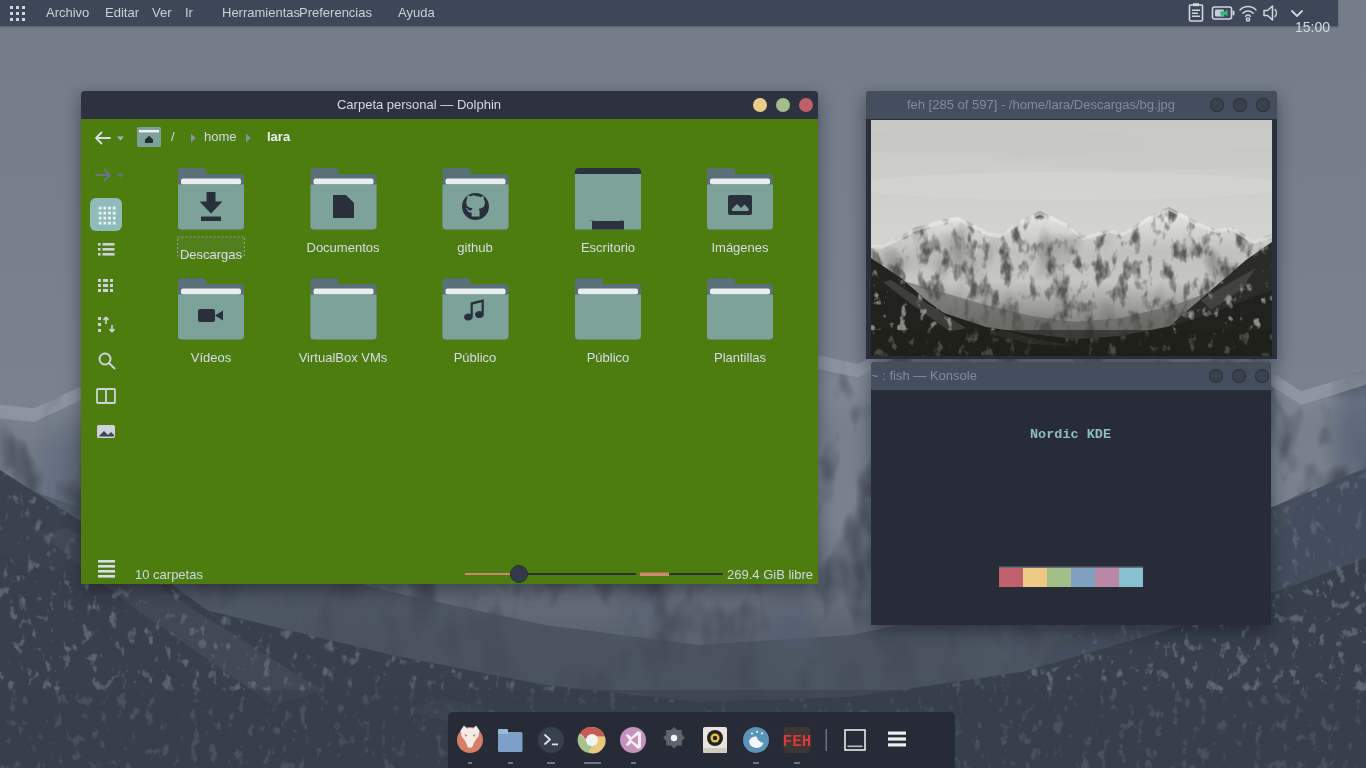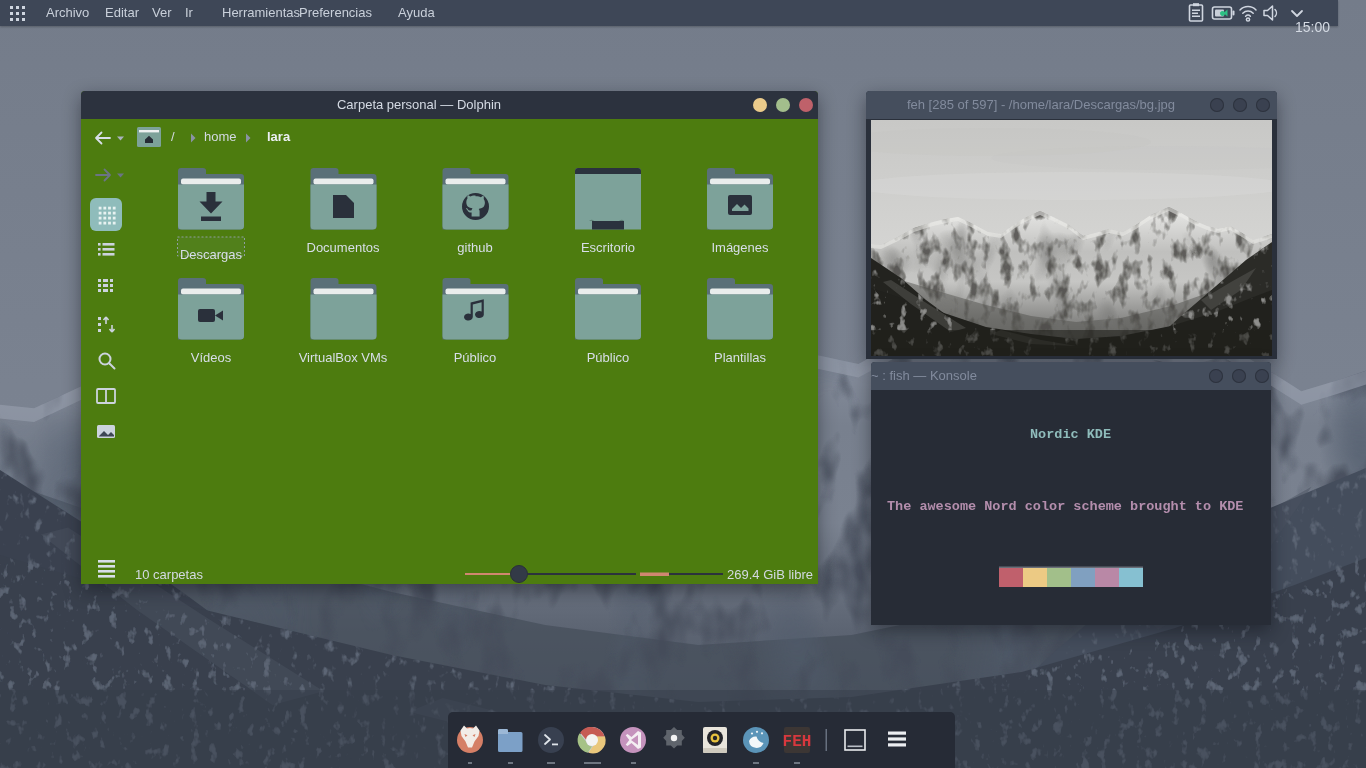--- a/index.html
+++ b/index.html
@@ -218,21 +218,20 @@
   </svg>
 </div>
 
 <div id="konsole" class="win">
   <div class="titlebar"></div>
   <div class="tb-text" style="left:0;width:340px;text-align:left;">~ : fish — Konsole</div>
   <div class="gbtn" style="left:338px"></div>
   <div class="gbtn" style="left:361px"></div>
   <div class="gbtn" style="left:384px"></div>
   <div class="kline" style="left:159px;top:65px;color:#8fbcbb;">Nordic KDE</div>
-  <div class="kline" style="left:16px;top:137px;color:#b48ead;">The awesome Nord color scheme brought to KDE</div>
   <svg class="abs" style="left:128px;top:204px" width="144" height="21" viewBox="0 0 144 21">
     <rect x="0" y="0.5" width="144" height="1.8" fill="#cdd3db" opacity="0.4"></rect>
     <rect x="0" y="2" width="24" height="19" fill="#c0606c"></rect>
     <rect x="24" y="2" width="24" height="19" fill="#ecca84"></rect>
     <rect x="48" y="2" width="24" height="19" fill="#a2bf8a"></rect>
     <rect x="72" y="2" width="24" height="19" fill="#80a0c0"></rect>
     <rect x="96" y="2" width="24" height="19" fill="#b988a6"></rect>
     <rect x="120" y="2" width="24" height="19" fill="#86c0d1"></rect>
   </svg>
 </div>

